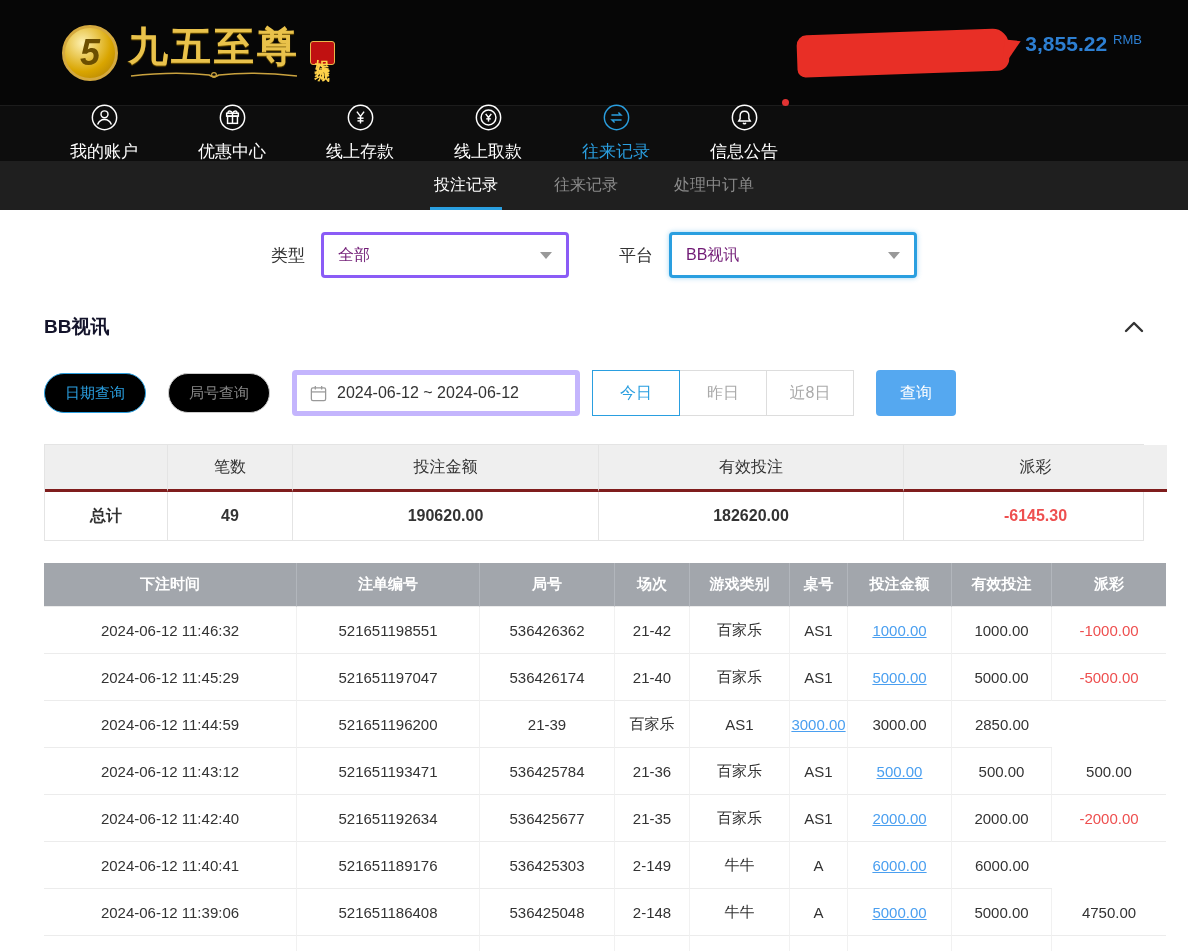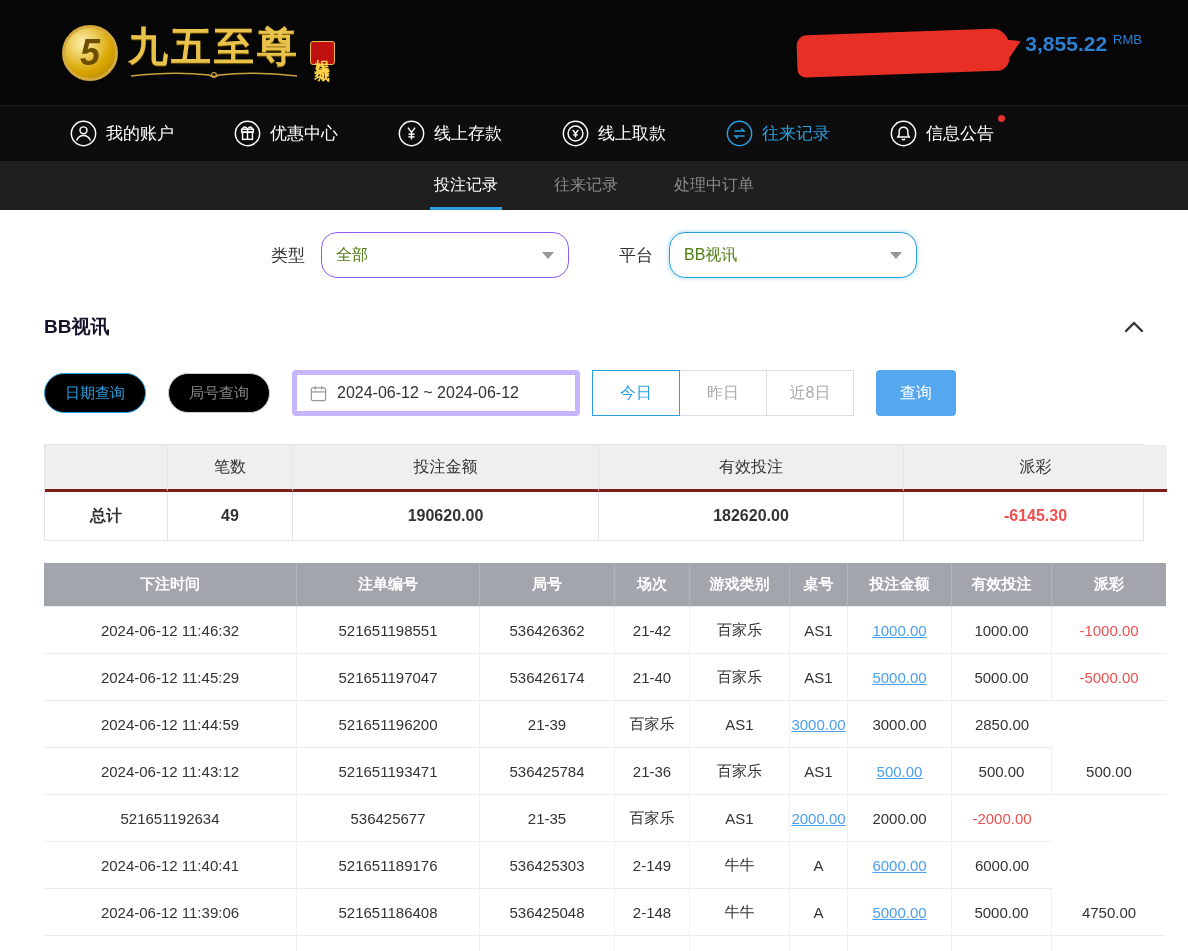--- a/index.html
+++ b/index.html
@@ -26,39 +26,39 @@
     transform: rotate(-2deg); position: relative; margin-right: 16px; }
   .redacted::after { content: ""; position: absolute; right: -10px; bottom: 0; width: 0; height: 0;
     border-top: 30px solid #e82f26; border-right: 16px solid transparent; transform: rotate(8deg); }
   .balance { color: #2d7fd2; font-size: 21px; font-weight: bold; }
   .currency { color: #2d7fd2; font-size: 13px; margin-left: 6px; }
 
   
   .mainnav { height: 56px; background: #0d0d0d; border-top: 1px solid #1c1c1c;
     display: flex; align-items: center; padding-left: 70px; }
   .nav-item { display: flex; align-items: center; gap: 9px; color: #fff; font-size: 17px;
-    margin-right: 60px; cursor: pointer; position: relative; white-space: nowrap; }
+    margin-right: 60px; cursor: pointer; position: relative; white-space: nowrap; flex-direction: column; }
   .nav-item svg { display: block; }
   .nav-item.active { color: #2a9fe0; }
   .nav-dot { position: absolute; top: -5px; right: -11px; width: 7px; height: 7px; background: #e23333; border-radius: 50%; }
 
   
   .subnav { height: 49px; background: #1f1f1f; display: flex; align-items: stretch; justify-content: center; }
   .subtab { color: #8a8a8a; font-size: 16px; padding: 0 28px; display: flex; align-items: center;
     position: relative; cursor: pointer; white-space: nowrap; }
   .subtab.active { color: #fff; }
   .subtab.active::after { content: ""; position: absolute; left: 24px; right: 24px; bottom: 0; height: 3px; background: #2a9fe0; }
 
   
   main { padding: 0 44px; }
   .filter-row { display: flex; align-items: center; justify-content: center; margin-top: 22px; gap: 16px; }
   .filter-label { font-size: 17px; color: #333; }
-  .select { width: 248px; height: 46px; border: 1px solid #8b5cf6; border-radius: 16px; background: #fff;
+  .select { width: 248px; height: 46px; border: 3px solid #8b5cf6; border-radius: 4px; background: #fff;
     display: flex; align-items: center; justify-content: space-between; padding: 0 14px;
-    font-size: 16px; color: #4d7c0f; cursor: pointer; margin-right: 34px; }
+    font-size: 16px; color: #701a75; cursor: pointer; margin-right: 34px; }
   .select:last-child { margin-right: 0; }
   .select.focused { border-color: #2a9fe0; box-shadow: 0 0 5px rgba(42,159,224,.45); }
   .caret-down { width: 0; height: 0; border-left: 6px solid transparent; border-right: 6px solid transparent; border-top: 7px solid #999; }
 
   .section-head { display: flex; align-items: center; justify-content: space-between; margin-top: 36px; }
   .section-title { font-size: 19px; font-weight: bold; color: #14142b; }
   .collapse-btn { cursor: pointer; display: flex; align-items: center; }
 
   .query-row { display: flex; align-items: center; margin-top: 30px; }
   .pill { height: 40px; padding: 0 20px; border-radius: 20px; border: 1px solid #2a9fe0; color: #2a9fe0;
@@ -309,20 +309,21 @@
           <div class="bt-cell">521651193471</div>
           <div class="bt-cell">536425784</div>
           <div class="bt-cell">21-36</div>
           <div class="bt-cell">百家乐</div>
           <div class="bt-cell">AS1</div>
           <div class="bt-cell link">500.00</div>
           <div class="bt-cell">500.00</div>
           <div class="bt-cell">500.00</div>
         </div>
         <div class="bt-row">
+          <div class="bt-cell">2024-06-12 11:42:40</div>
           <div class="bt-cell">521651192634</div>
           <div class="bt-cell">536425677</div>
           <div class="bt-cell">21-35</div>
           <div class="bt-cell">百家乐</div>
           <div class="bt-cell">AS1</div>
           <div class="bt-cell link">2000.00</div>
           <div class="bt-cell">2000.00</div>
           <div class="bt-cell neg">-2000.00</div>
         </div>
         <div class="bt-row">

